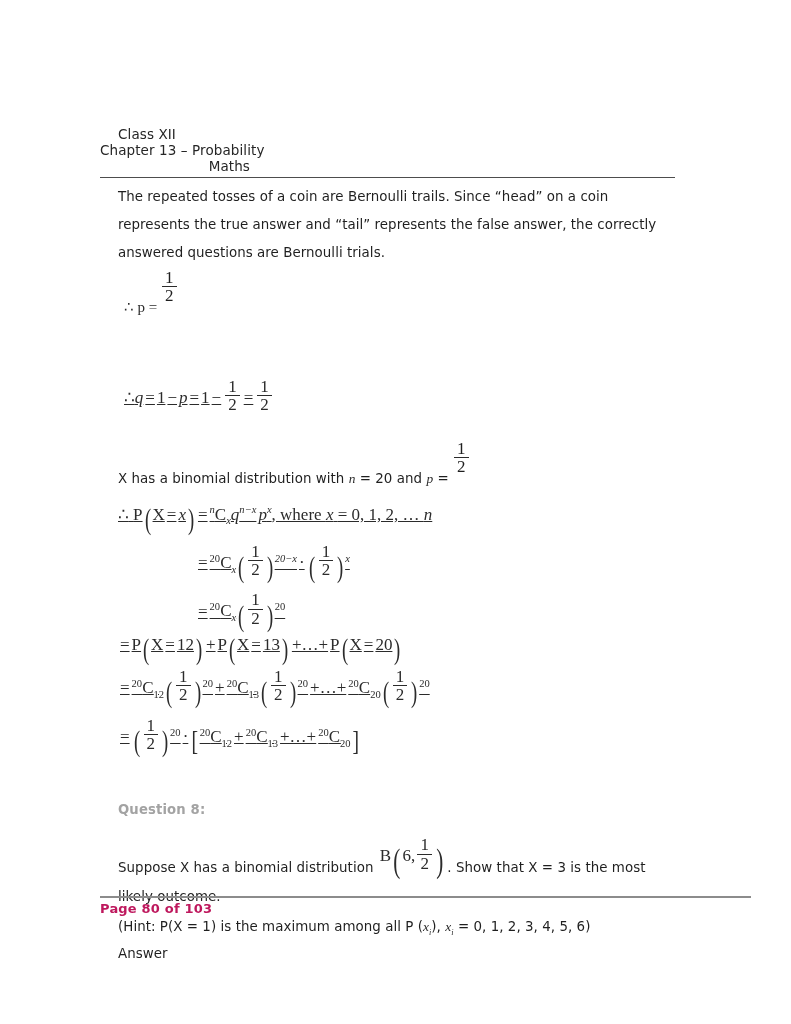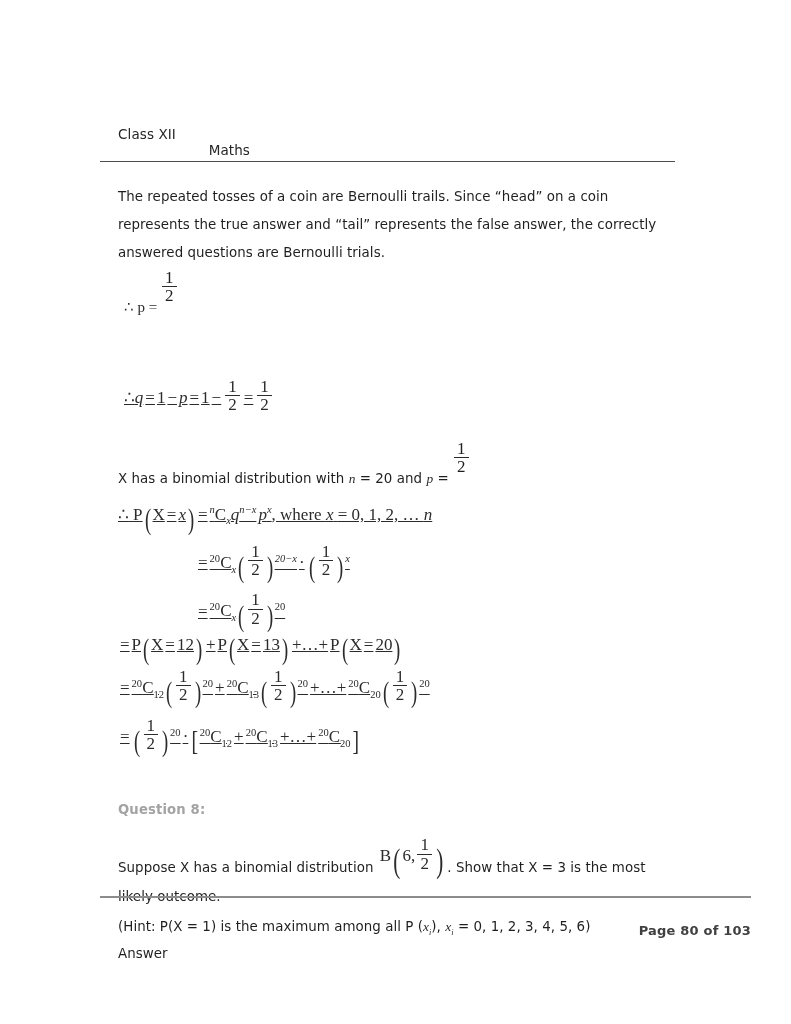--- a/index.html
+++ b/index.html
@@ -161,36 +161,37 @@
     position: absolute;
     left: 100px;
     top: 896px;
     width: 651px;
   }
   .footer-rule {
     border-top: 2px solid #8c8c8c;
     width: 100%;
   }
   .footer-text {
-    text-align: right;
+    text-align: left;
     font-size: 13px;
     font-weight: bold;
-    color: #404040;
-    padding-top: 25px;
+    color: #be185d;
+    padding-top: 3px;
     letter-spacing: .2px;
   }
 </style>
 </head>
 <body>
 
 <div class="page">
 
   <div class="page-header">
     <div class="header-row">
       <div class="hdr-left">Class XII</div>
+      <div class="hdr-center">Chapter 13 – Probability</div>
       <div class="hdr-right">Maths</div>
     </div>
     <div class="header-rule"></div>
   </div>
 
   <div class="content">
 
     <div class="para">The repeated tosses of a coin are Bernoulli trails. Since “head” on a coin represents the true answer and “tail” represents the false answer, the correctly answered questions are Bernoulli trials.</div>
 
     <div class="para" style="margin-top:11px; padding-left:6px;">

